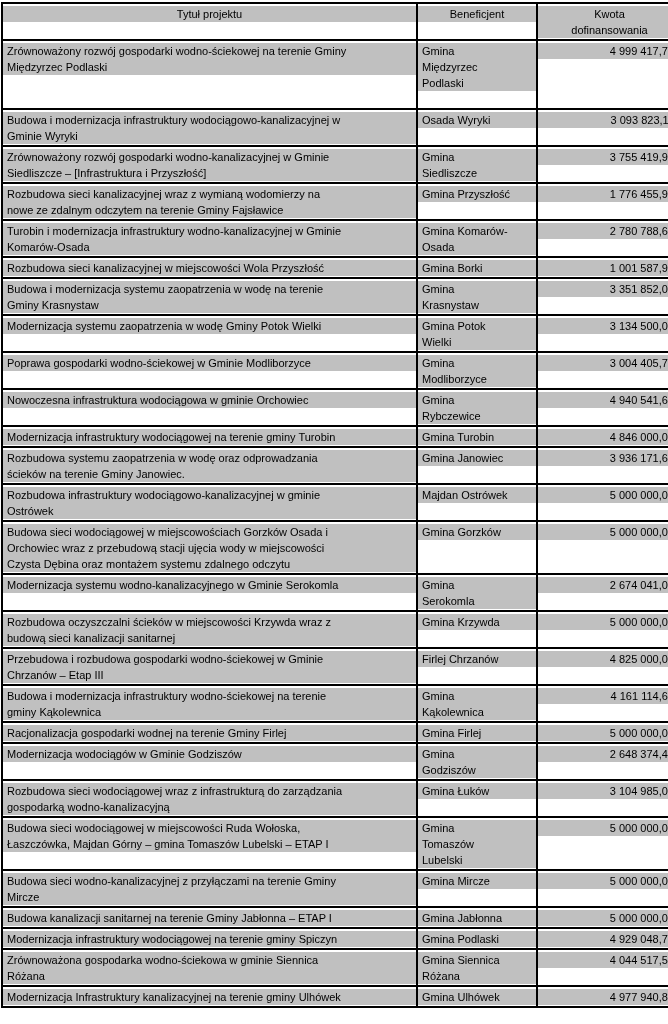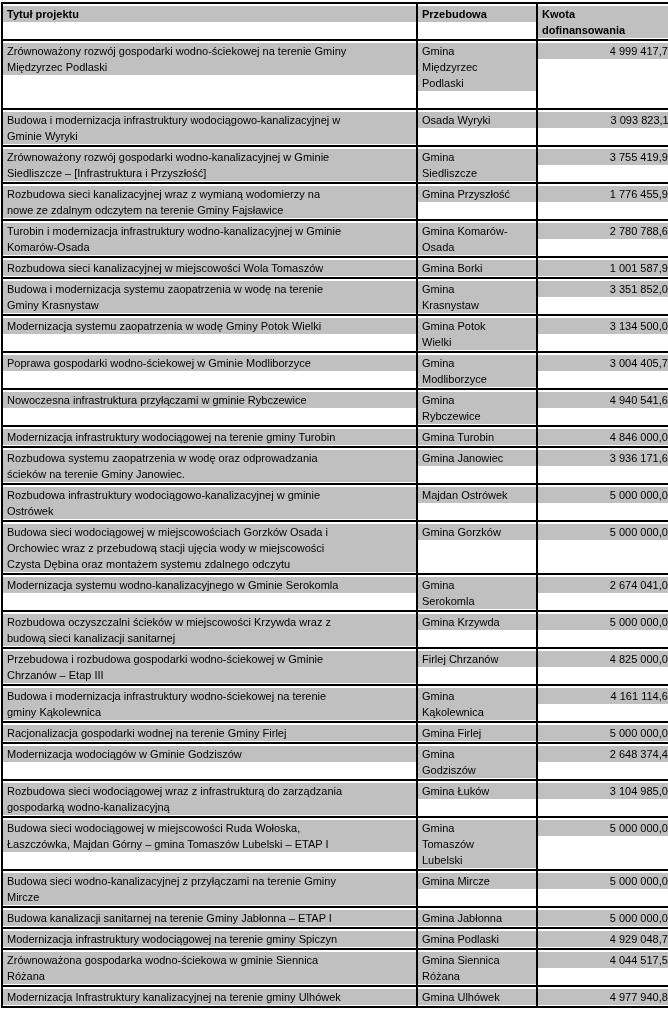--- a/index.html
+++ b/index.html
@@ -31,22 +31,22 @@
   }
   .shade {
     background: #C0C0C0;
     white-space: pre;        
     font-size: 11px;
     line-height: 16px;
     padding: 0 4px;
     overflow: hidden;
   }
   .hdr {
-    font-weight: bold;
-    text-align: left;
+    font-weight: normal;
+    text-align: center;
   }
   .amount {
     text-align: right;
     padding-right: 7px;
   }
   .blank {
     height: 16px;
     background: #ffffff;
   }
 </style>
@@ -60,21 +60,21 @@
       <col style="width:120px">
       <col style="width:145px">
     </colgroup>
     <thead>
       <tr>
         <th>
           <div class="shade hdr">Tytuł projektu</div>
           <div class="blank"></div>
         </th>
         <th>
-          <div class="shade hdr">Przebudowa</div>
+          <div class="shade hdr">Beneficjent</div>
           <div class="blank"></div>
         </th>
         <th>
           <div class="shade hdr">Kwota
 dofinansowania</div>
         </th>
       </tr>
     </thead>
     <tbody>
         <tr>
@@ -137,21 +137,21 @@
           <td>
             <div class="shade">Gmina Komarów-
 Osada</div>
           </td>
           <td>
             <div class="shade amount">2 780 788,62</div>
           </td>
         </tr>
         <tr>
           <td>
-            <div class="shade">Rozbudowa sieci kanalizacyjnej w miejscowości Wola Tomaszów</div>
+            <div class="shade">Rozbudowa sieci kanalizacyjnej w miejscowości Wola Przyszłość</div>
           </td>
           <td>
             <div class="shade">Gmina Borki</div>
           </td>
           <td>
             <div class="shade amount">1 001 587,90</div>
           </td>
         </tr>
         <tr>
           <td>
@@ -185,21 +185,21 @@
           <td>
             <div class="shade">Gmina
 Modliborzyce</div>
           </td>
           <td>
             <div class="shade amount">3 004 405,70</div>
           </td>
         </tr>
         <tr>
           <td>
-            <div class="shade">Nowoczesna infrastruktura przyłączami w gminie Rybczewice</div>
+            <div class="shade">Nowoczesna infrastruktura wodociągowa w gminie Orchowiec</div>
           </td>
           <td>
             <div class="shade">Gmina
 Rybczewice</div>
           </td>
           <td>
             <div class="shade amount">4 940 541,66</div>
           </td>
         </tr>
         <tr>

